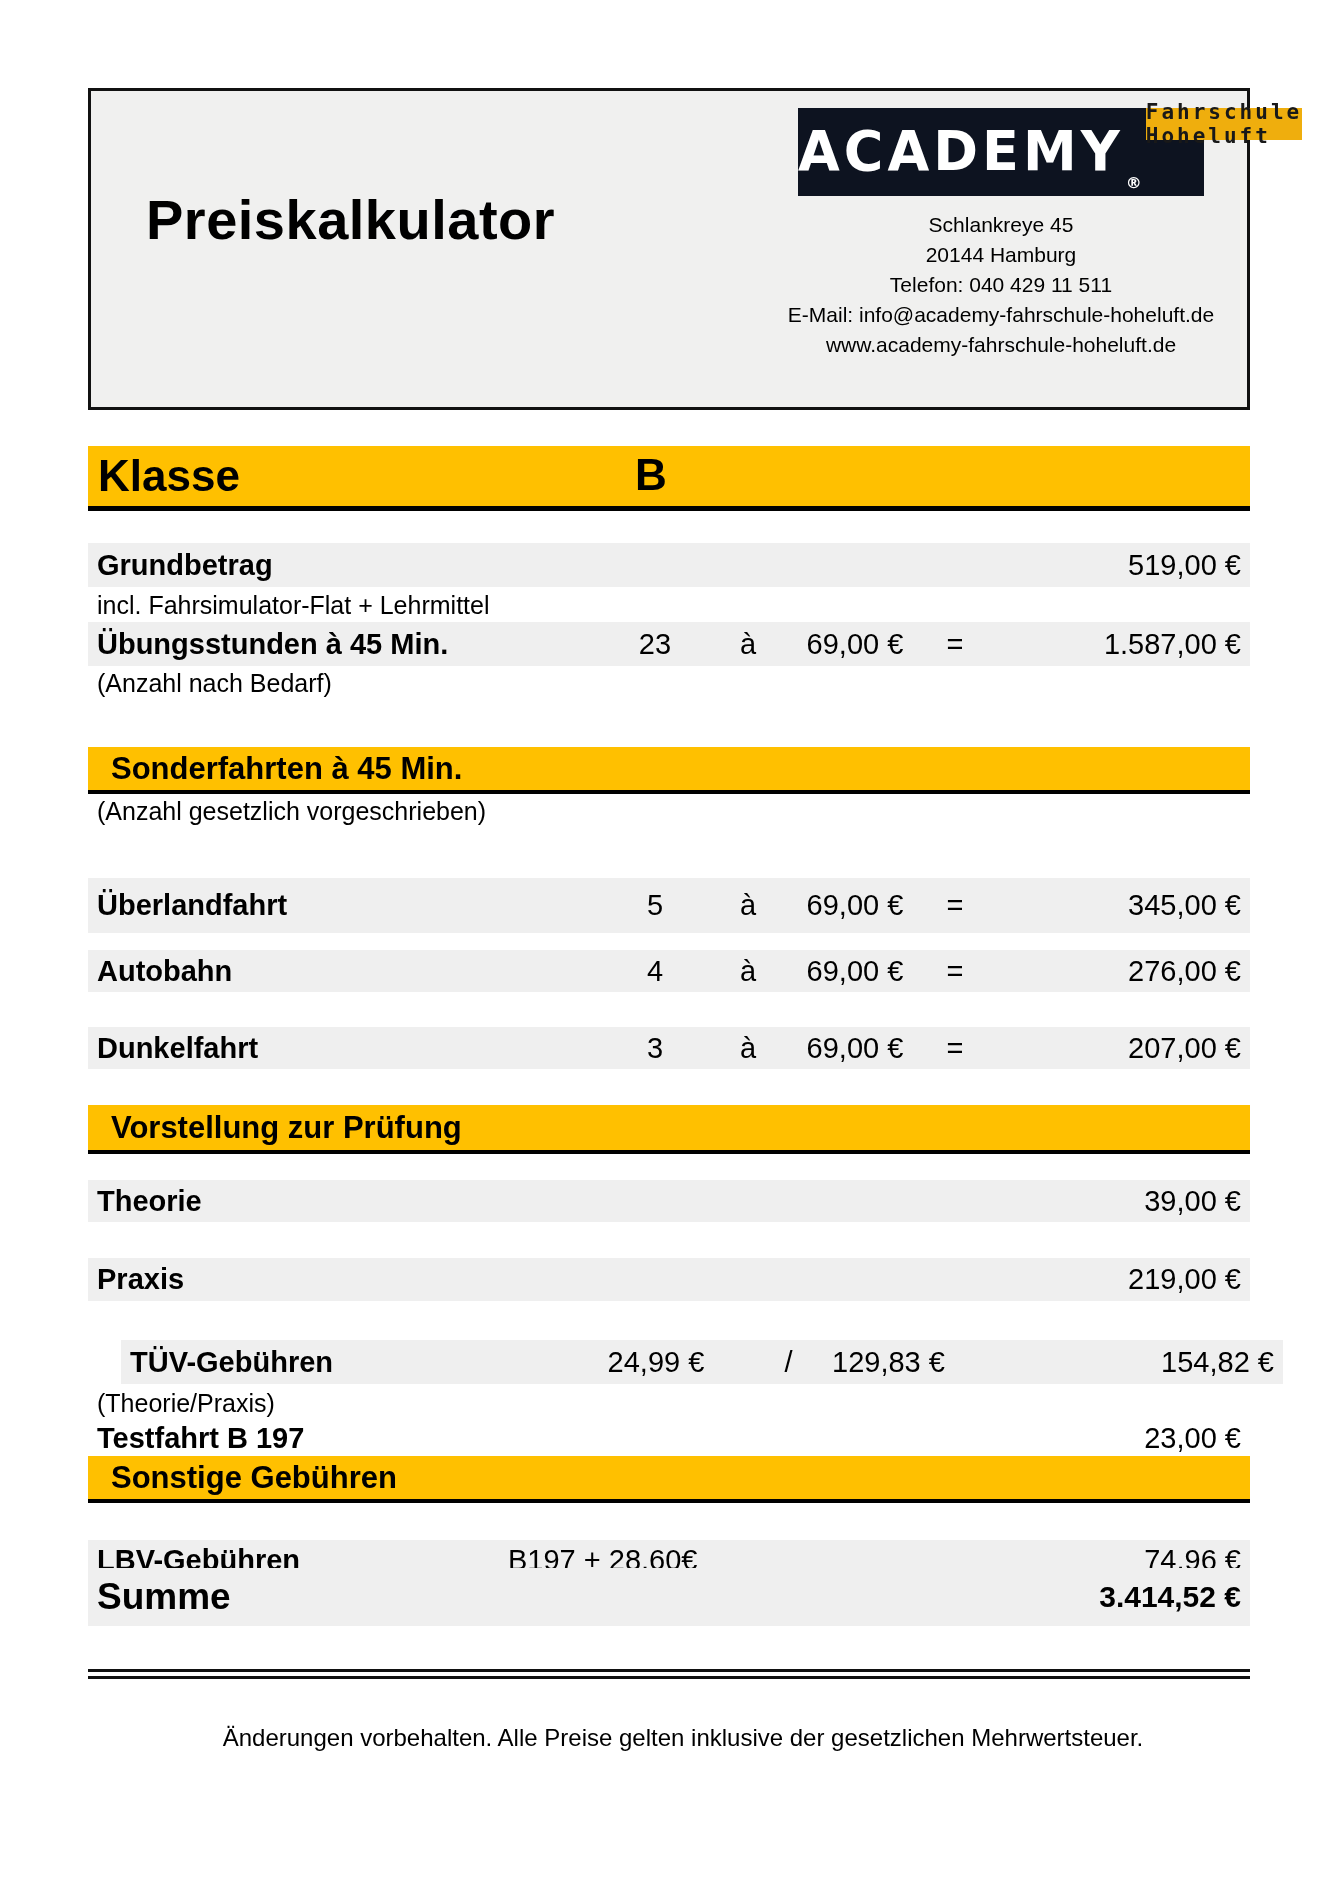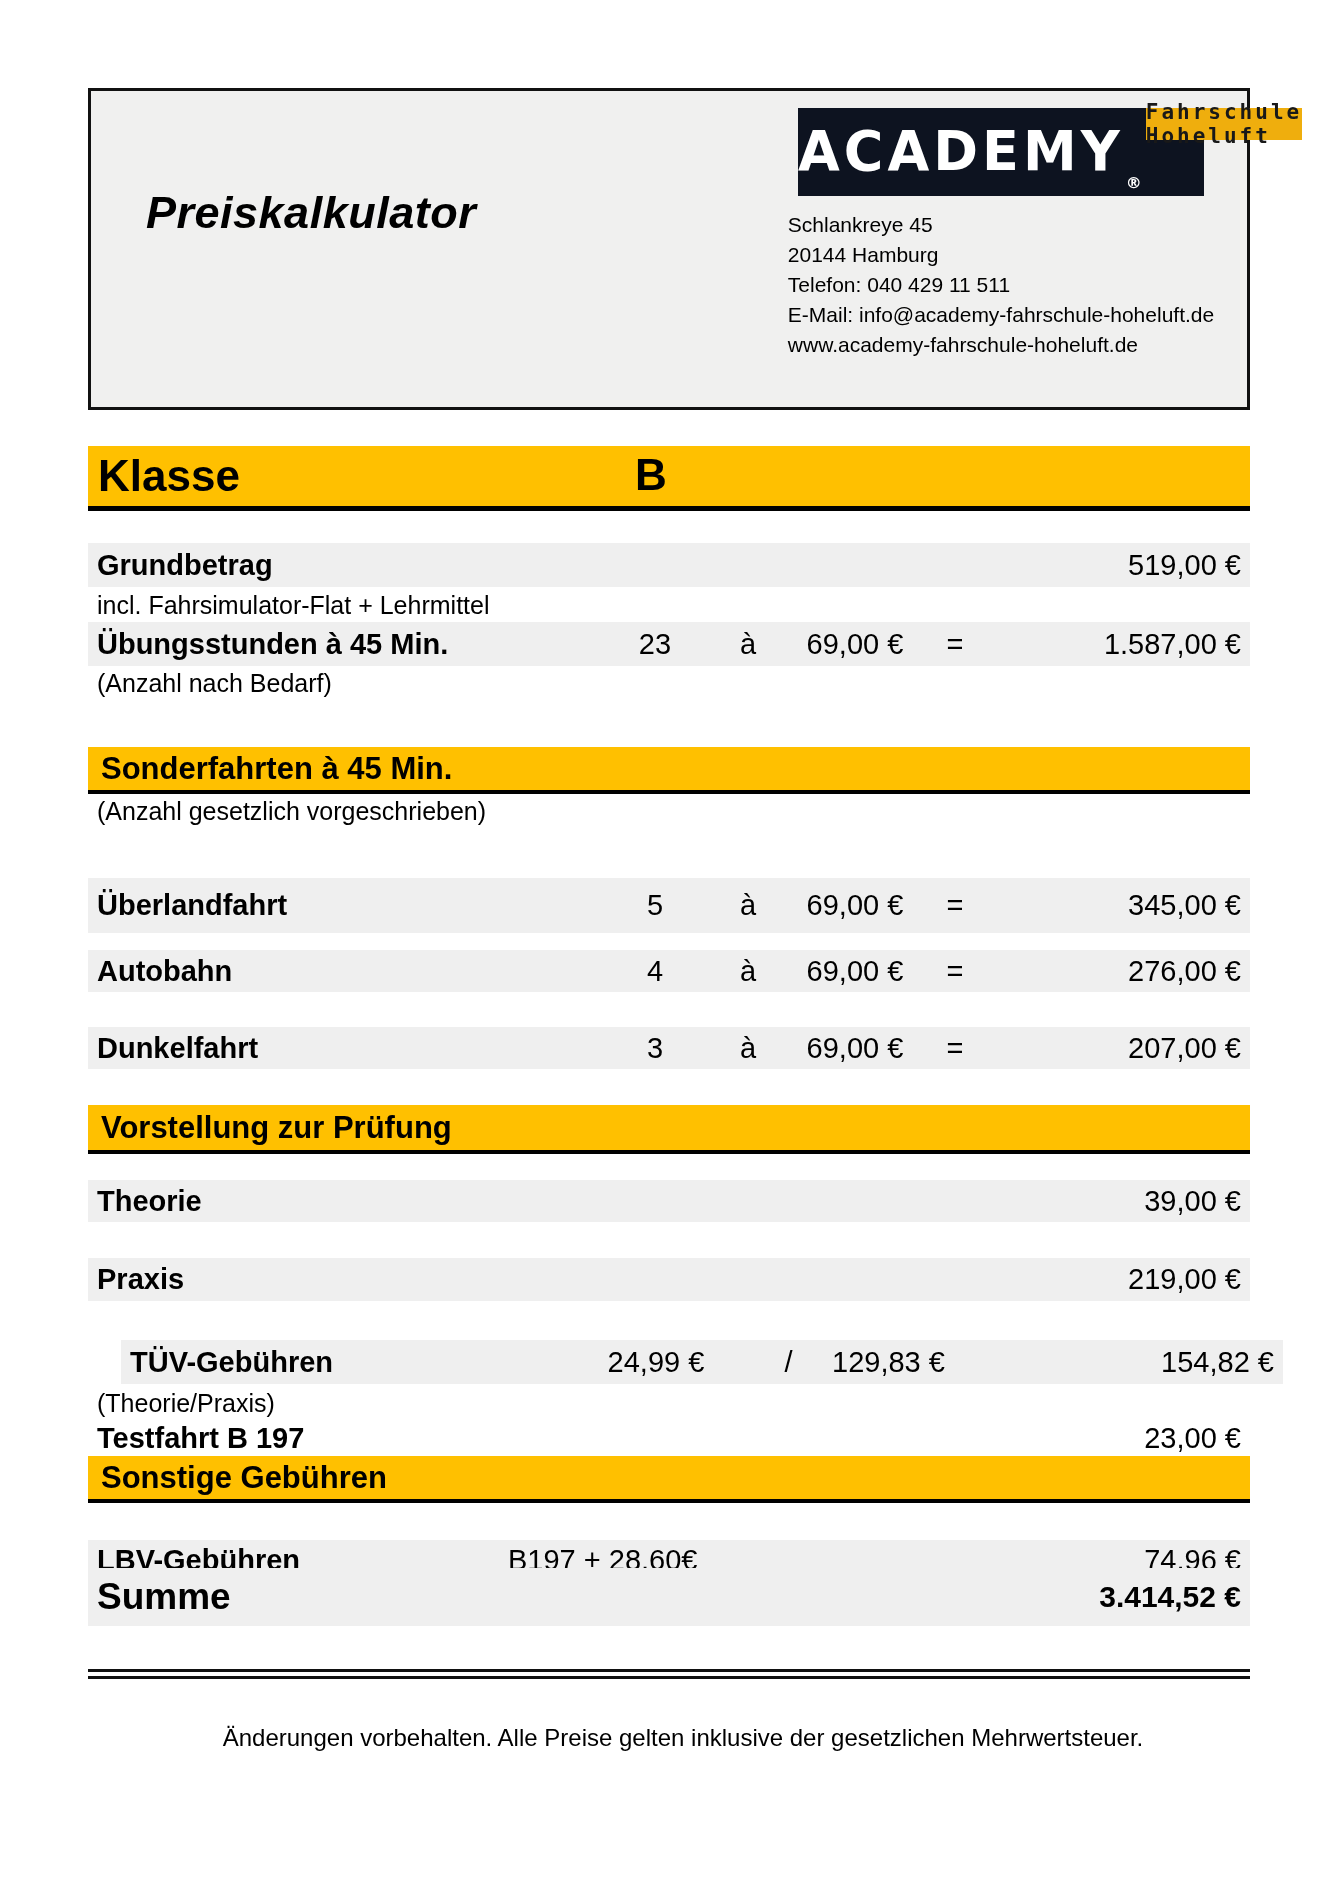--- a/index.html
+++ b/index.html
@@ -8,21 +8,21 @@
     background:#ffffff;overflow:hidden;
     font-family:"Liberation Sans",sans-serif;color:#000;
   }
   
   .header-box{
     position:absolute;left:88px;top:88px;width:1162px;height:322px;
     background:#f0f0ef;border:3px solid #111;box-sizing:border-box;
   }
   .doc-title{
     position:absolute;left:55px;top:96px;
-    font-size:45px;font-weight:bold;letter-spacing:0.5px;font-style:italic;
+    font-size:56px;font-weight:bold;letter-spacing:0.5px;
   }
   .header-right{
     position:absolute;right:6px;top:17px;width:480px;
     display:flex;flex-direction:column;align-items:center;
   }
   .logo{
     width:406px;height:88px;background:#0d1320;
     display:flex;flex-direction:row;box-sizing:border-box;
   }
   .logo-word{
@@ -31,34 +31,34 @@
     font-family:"DejaVu Sans",sans-serif;line-height:1;
     transform:scaleY(1.02);
   }
   .logo-word .reg{font-size:16px;letter-spacing:0;align-self:flex-end;margin:0 0 6px 2px;}
   .logo-strip{
     height:32px;margin:0 4px 4px 4px;background:#efae0d;
     display:flex;align-items:center;justify-content:center;
     font-family:"DejaVu Sans Mono",monospace;font-weight:bold;
     font-size:21px;letter-spacing:3px;color:#191919;
   }
-  .addr{margin-top:14px;font-size:21px;line-height:30px;}
+  .addr{margin-top:14px;text-align:center;font-size:21px;line-height:30px;}
   
   .bar{
     position:absolute;left:88px;width:1162px;background:#ffc000;
     box-sizing:border-box;display:flex;align-items:center;text-align:center;
   }
   .bar-klasse{
     top:446px;height:65px;border-bottom:5px solid #000;
     font-size:44px;font-weight:bold;padding-left:10px;
   }
   .klasse-value{position:absolute;left:547px;top:4px;}
   .bar-section{
     height:47px;border-bottom:4px solid #000;
-    font-size:31px;font-weight:bold;padding-left:13px;
+    font-size:31px;font-weight:bold;padding-left:23px;
   }
   
   .row{
     position:absolute;left:88px;width:1162px;background:#efefef;
     box-sizing:border-box;align-items:center;font-size:29px;
   }
   .row-flex{display:flex;justify-content:space-between;padding:0 9px;}
   .row-grid{display:grid;grid-template-columns:500px 134px 52px 162px 38px 1fr;}
   .row-grid-tuev{display:grid;grid-template-columns:420px 230px 35px 165px 1fr;}
   .row-grid-lbv{display:grid;grid-template-columns:420px 1fr auto;}

